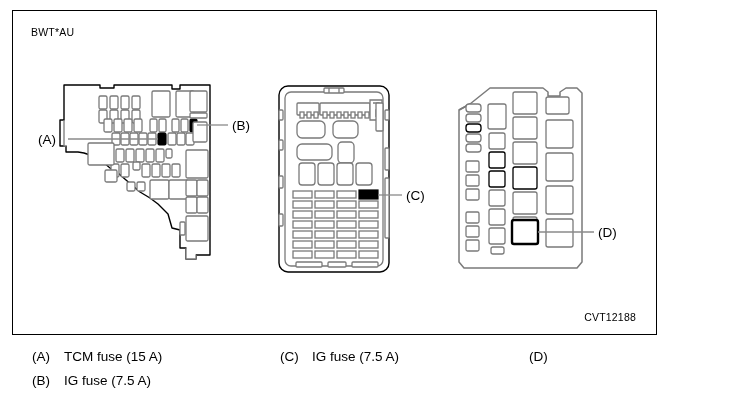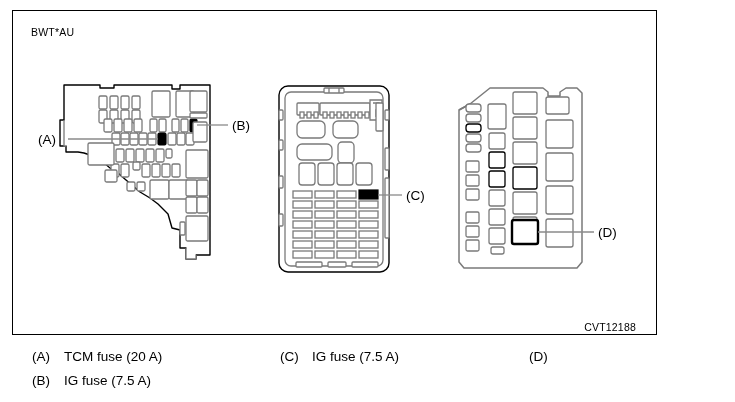--- a/index.html
+++ b/index.html
@@ -37,21 +37,21 @@
     left: 18px;
     top: 16px;
     font-size: 10.5px;
     letter-spacing: 0.2px;
     line-height: 1;
     white-space: nowrap;
   }
   #figure-id {
     position: absolute;
     right: 20px;
-    bottom: 2px;
+    bottom: 12px;
     font-size: 10.5px;
     letter-spacing: 0.2px;
     line-height: 1;
     white-space: nowrap;
   }
   
   #drawing {
     position: absolute;
     left: 0;
     top: 0;
@@ -350,21 +350,21 @@
       <rect class="ln" x="546" y="219" width="27" height="28" rx="2"></rect>
 
       <line class="lead" x1="538" y1="232" x2="594" y2="232"></line>
       <text class="clabel" x="598" y="237">(D)</text>
     </g>
   </svg>
 
   <div id="legend">
     <div class="legend-row col1 row1">
       <span class="legend-key">(A)</span>
-      <span class="legend-text">TCM fuse (20 A)</span>
+      <span class="legend-text">TCM fuse (15 A)</span>
     </div>
     <div class="legend-row col1 row2">
       <span class="legend-key">(B)</span>
       <span class="legend-text">IG fuse (7.5 A)</span>
     </div>
     <div class="legend-row col2 row1">
       <span class="legend-key">(C)</span>
       <span class="legend-text">IG fuse (7.5 A)</span>
     </div>
     <div class="legend-row col3 row1">

